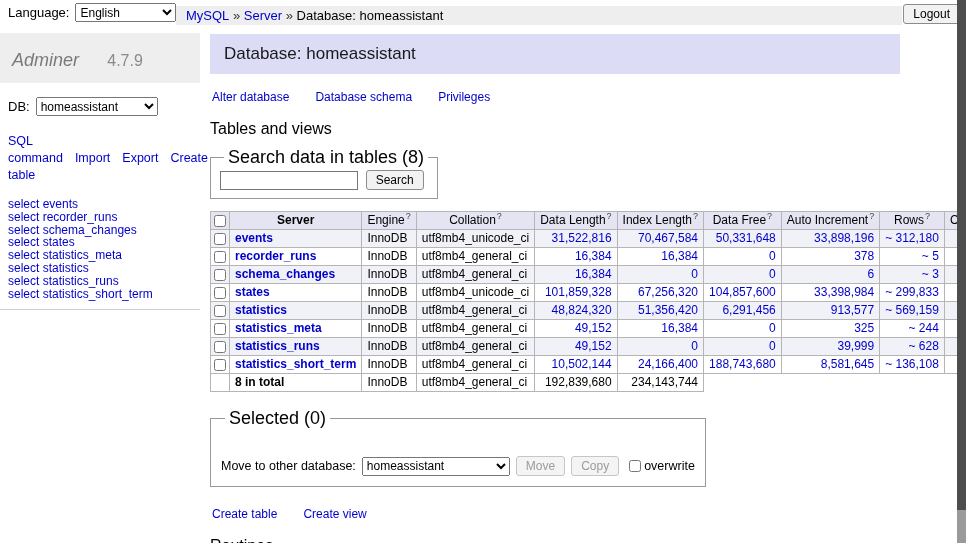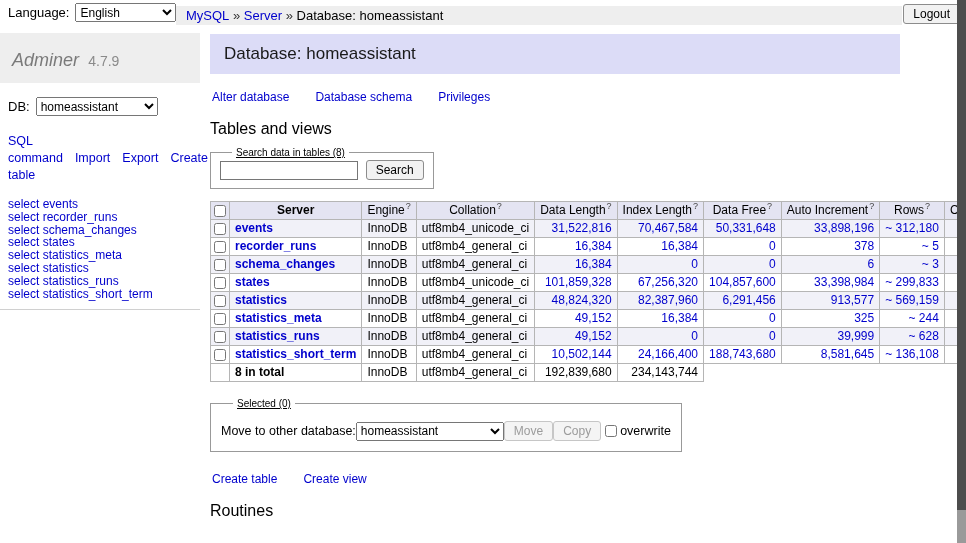--- a/index.html
+++ b/index.html
@@ -23,36 +23,36 @@
   .logout-area { width: 64px; background: #fff; display: flex; justify-content: flex-end; align-items: center; padding: 3px 6px 0 0; }
 
   
   .layout { display: flex; align-items: flex-start; }
   .sidebar { width: 200px; padding-top: 8px; flex: none; }
   .main { flex: 1; padding: 9px 10px 0 10px; min-width: 0; }
 
   
   .logo-band { background: #eeeeee; padding: 9px 12px 10px; font-weight: normal; }
   .logo { font-style: italic; font-size: 18px; color: #7a7a7a; }
-  .version { font-size: 14px; color: #8a8a8a; margin-left: 2px; }
+  .version { font-size: 16px; color: #8a8a8a; margin-left: 21px; }
   .db-row { margin: 14px 0 0 8px; display: flex; align-items: center; gap: 6px; }
   .db-row select { width: 122px; font-size: 12px; height: 19px; }
   .action-links { margin: 17px 0 0 8px; width: 170px; font-size: 12.5px; line-height: 17px; }
   .action-links a { margin-right: 12px; }
   .table-links { margin: 14px 0 0 8px; font-size: 12px; }
   .table-links a { display: block; line-height: 12.8px; }
   .sidebar-divider { border: none; border-top: 1px solid #d0d0d0; margin-top: 9px; }
 
   
   .page-title { background: #dcdcf7; font-size: 17px; font-weight: normal; color: #1a1a1a; padding: 10px 14px; margin-right: 56px; }
   .nav-links { display: flex; gap: 26px; margin: 16px 2px 0 2px; font-size: 12px; }
   h3 { font-size: 16px; font-weight: normal; margin: 16px 0 0 0; }
 
   fieldset { border: 1px solid #999; display: inline-block; vertical-align: top; }
-  fieldset legend { font-size: 10px; padding: 0 4px; margin-left: 12px; text-decoration: underline; }
+  fieldset legend { font-size: 18px; padding: 0 4px; margin-left: 4px; }
   .search-box { margin-top: 9px; padding: 2px 9px 8px 9px; display: block; width: fit-content; }
   .search-box input[type="text"] { width: 138px; height: 19px; border: 1px solid #767676; font-size: 12px; padding: 1px 3px; margin-right: 4px; vertical-align: middle; }
 
   .btn {
     background: #f2f2f2; border: 1px solid #8c8c8c; border-radius: 3px;
     font-size: 12px; font-family: inherit; color: #000; padding: 2px 9px; cursor: pointer;
   }
   .btn:disabled { color: #9b9b9b; border-color: #c6c6c6; background: #f4f4f4; cursor: default; }
 
   
@@ -78,21 +78,21 @@
   #tables-table th:nth-child(5)  { min-width: 70px; }
   #tables-table th:nth-child(6)  { min-width: 72px; margin-top: 16px; }
   #tables-table th:nth-child(7)  { min-width: 60px; }
   #tables-table th:nth-child(8)  { min-width: 78px; }
   #tables-table th:nth-child(9)  { min-width: 52px; }
   #tables-table th:nth-child(10) { min-width: 52px; }
 
   
   .selected-box { margin-top: 16px; padding: 2px 10px 10px; display: block; width: fit-content; }
   .sel-buttons { display: flex; gap: 5px; margin-top: 4px; }
-  .move-row { display: flex; align-items: center; margin-top: 10px; font-size: 12.5px; }
+  .move-row { display: flex; align-items: center; gap: 6px; margin-top: 25px; font-size: 12.5px; }
   .move-row select { width: 148px; font-size: 12px; height: 19px; }
   .overwrite { display: inline-flex; align-items: center; gap: 3px; margin-left: 4px; font-size: 12.5px; }
   .overwrite input { width: 12px; height: 12px; }
 
   .create-links { margin-top: 20px; }
 
   
   .scrollbar { position: absolute; top: 0; right: 0; width: 9px; height: 543px; background: #9a9a9a; }
   .scrollbar .thumb { position: absolute; top: 0; left: 0; right: 0; height: 94%; background: #4d4d4d; }
 </style>
@@ -224,21 +224,21 @@
             <td class="num"><a>33,398,984</a></td>
             <td class="num"><a>~ 299,833</a></td>
             <td class="comment"></td>
           </tr>
           <tr class="odd">
             <td class="check"><input type="checkbox" style=""></td>
             <td class="name"><a>statistics</a></td>
             <td class="engine">InnoDB</td>
             <td class="collation">utf8mb4_general_ci</td>
             <td class="num"><a>48,824,320</a></td>
-            <td class="num"><a>82,387,960</a></td>
+            <td class="num"><a>51,356,420</a></td>
             <td class="num"><a>6,291,456</a></td>
             <td class="num"><a>913,577</a></td>
             <td class="num"><a>~ 569,159</a></td>
             <td class="comment"></td>
           </tr>
           <tr>
             <td class="check"><input type="checkbox" style=""></td>
             <td class="name"><a>statistics_meta</a></td>
             <td class="engine">InnoDB</td>
             <td class="collation">utf8mb4_general_ci</td>

